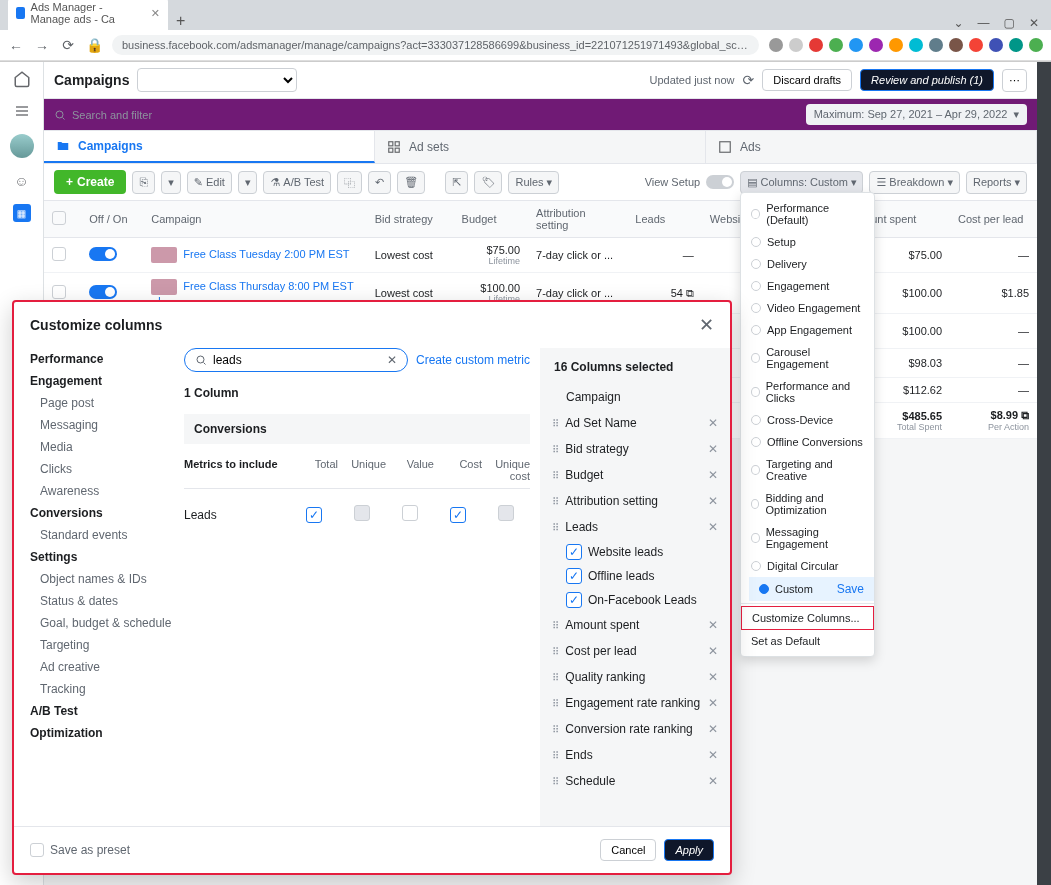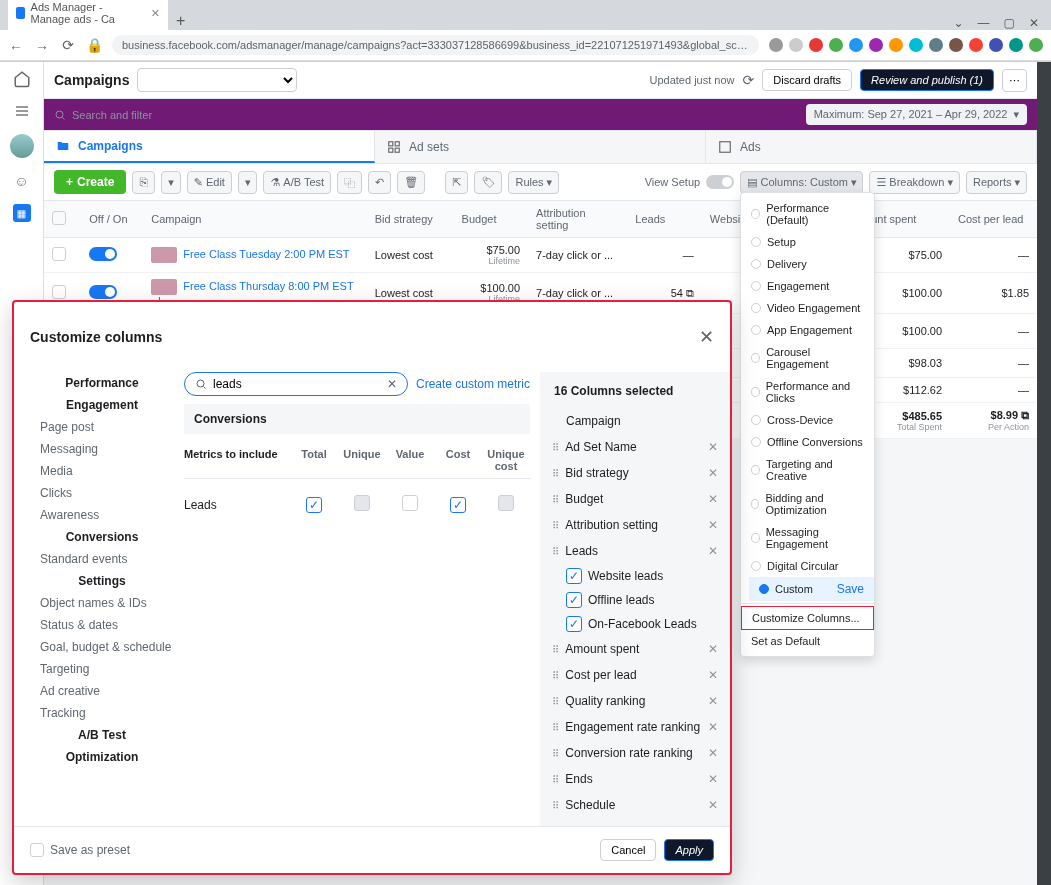--- a/index.html
+++ b/index.html
@@ -77,40 +77,40 @@
 .columns-dd .dd-item .radio { width: 10px; height: 10px; border: 1px solid #ccd0d5; border-radius: 50%; }
 .columns-dd .dd-item.sel .radio { background: #1877f2; border-color: #1877f2; }
 .columns-dd .dd-item.sel { background: #e7f3ff; margin-left: 8px; }
 .columns-dd .save-link { margin-left: auto; color: #1877f2; font-size: 12px; }
 .columns-dd .dd-divider { height: 1px; background: #e4e6eb; margin: 2px 0; }
 .columns-dd .dd-action { padding: 5px 10px; cursor: pointer; }
 .columns-dd .dd-action.highlight { border: 1px solid #e41e3f; color: #1c1e21; }
 
 
 .modal { position: absolute; left: 12px; top: 300px; width: 720px; height: 575px; background: #fff; border: 2px solid #e41e3f; border-radius: 4px; box-shadow: 0 8px 24px rgba(0,0,0,0.2); z-index: 50; display: flex; flex-direction: column; }
-.modal-header { display: flex; align-items: center; padding: 24px 16px; }
+.modal-header { display: flex; align-items: center; padding: 12px 16px; }
 .modal-header h2 { font-size: 14px; font-weight: 600; }
 .modal-close { margin-left: auto; font-size: 18px; color: #606770; cursor: pointer; }
 .modal-body { flex: 1; display: flex; overflow: hidden; }
 
 .cat-sidebar { width: 160px; padding: 0 0 0 16px; font-size: 12px; overflow-y: auto; }
-.cat-group { font-weight: 600; padding: 4px 0; text-align: center; }
+.cat-group { font-weight: 600; padding: 4px 0; }
 .cat-item { padding: 4px 0 4px 10px; color: #606770; cursor: pointer; }
 
 .metrics-area { flex: 1; padding: 0 10px; display: flex; flex-direction: column; gap: 8px; }
 .search-metric { display: flex; align-items: center; gap: 8px; }
 .search-metric .input-wrap { flex: 1; border: 1px solid #1877f2; border-radius: 16px; padding: 4px 10px; display: flex; align-items: center; gap: 6px; }
 .search-metric input { border: none; outline: none; flex: 1; font-size: 12px; }
 .search-metric .clear { color: #606770; cursor: pointer; }
 .ccm-link { color: #1877f2; font-size: 12px; cursor: pointer; }
 .col-count { font-weight: 600; font-size: 12px; padding: 6px 0; }
 .metrics-section { background: #f5f6f7; padding: 8px 10px; font-weight: 600; font-size: 12px; }
 .metrics-header { display: flex; font-size: 11px; color: #606770; padding: 6px 0; border-bottom: 1px solid #e4e6eb; }
 .metrics-header .mh-label { flex: 1; font-weight: 600; color: #1c1e21; }
-.metrics-header .mh-col { width: 48px; text-align: center; font-weight: bold; }
+.metrics-header .mh-col { width: 48px; text-align: right; }
 .metric-row { display: flex; align-items: center; padding: 8px 0; font-size: 12px; }
 .metric-row .mr-label { flex: 1; }
 .metric-row .mr-col { width: 48px; text-align: center; }
 .cb { width: 16px; height: 16px; border: 1px solid #ccd0d5; border-radius: 3px; display: inline-flex; align-items: center; justify-content: center; background: #fff; }
 .cb.checked { border-color: #1877f2; color: #1877f2; }
 .cb.disabled { background: #e4e6eb; border-color: #ccd0d5; }
 
 .selected-panel { width: 190px; background: #f5f6f7; padding: 8px; font-size: 12px; overflow-y: auto; }
 .sel-title { font-weight: 600; padding: 4px 6px 10px; }
 .sel-item { display: flex; align-items: center; gap: 6px; padding: 6px 4px; }
@@ -483,20 +483,21 @@
         <div class="input-wrap">
           <svg width="12" height="12" viewBox="0 0 24 24" fill="none" stroke="#606770" stroke-width="2">
               <circle cx="11" cy="11" r="7"></circle>
               <line x1="21" y1="21" x2="17" y2="17"></line>
             </svg>
           <input value="leads" style="">
           <span class="clear">✕</span>
         </div>
         <span class="ccm-link">Create custom metric</span>
       </div>
+      <div class="col-count">1 Column</div>
       <div class="metrics-section">Conversions</div>
       <div class="metrics-header">
         <div class="mh-label">Metrics to include</div>
         <div class="mh-col">Total</div>
         <div class="mh-col">Unique</div>
         <div class="mh-col">Value</div>
         <div class="mh-col">Cost</div>
         <div class="mh-col">Unique cost</div>
       </div>
       <div class="metric-row">

